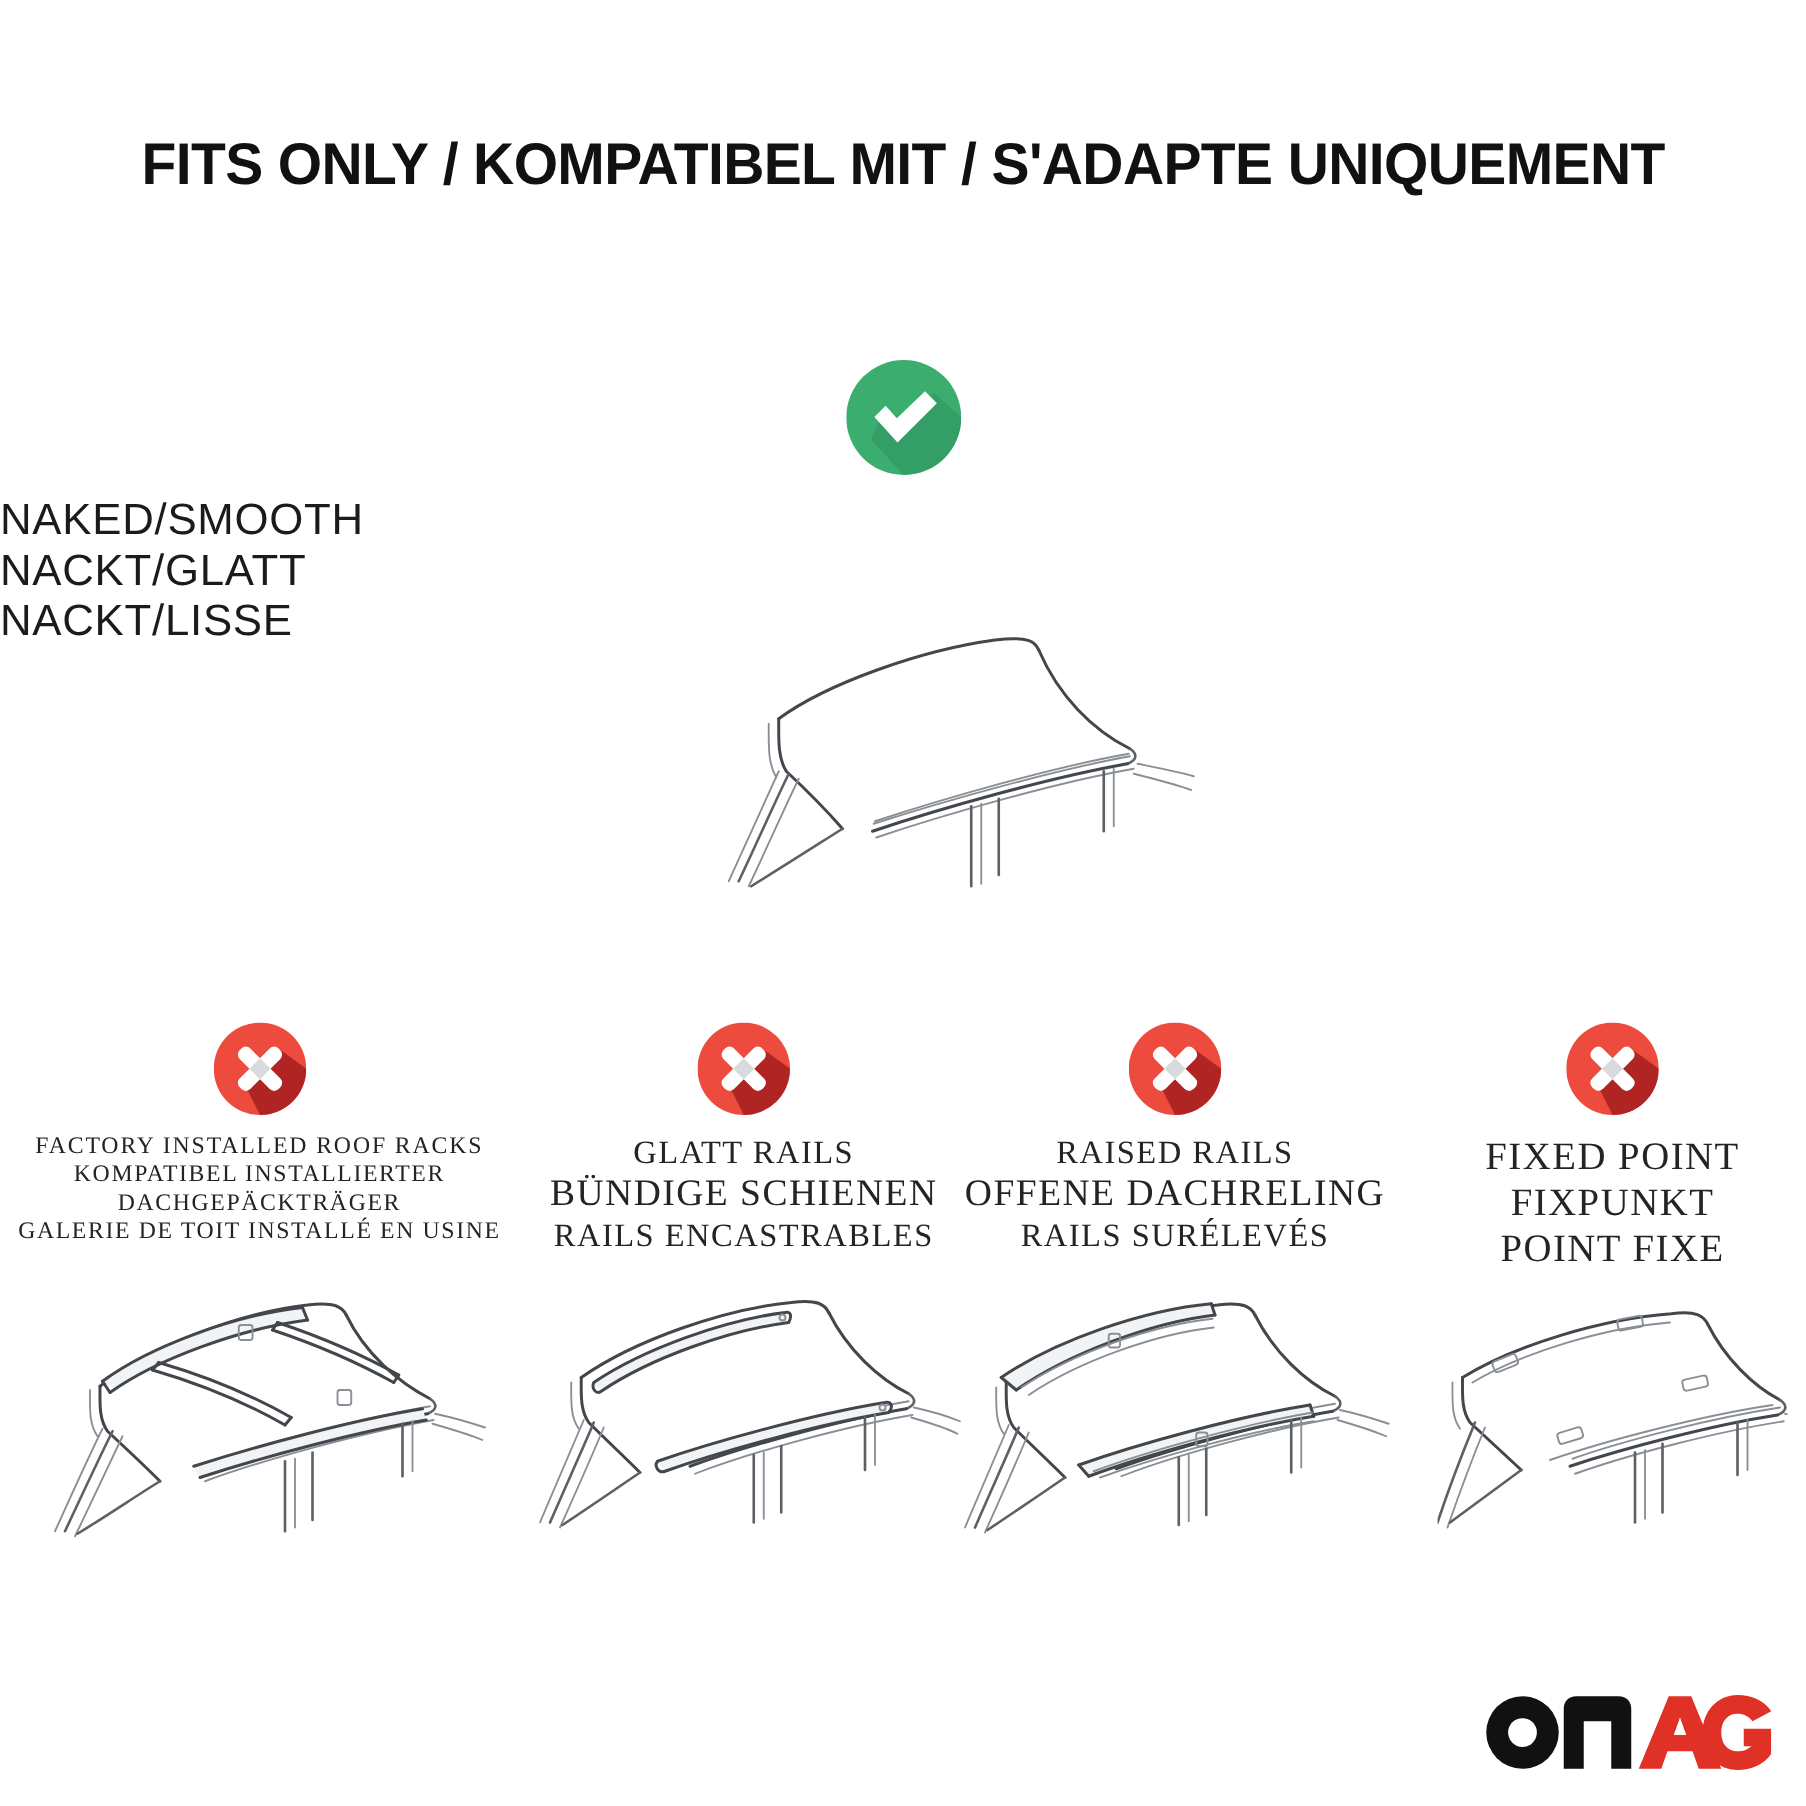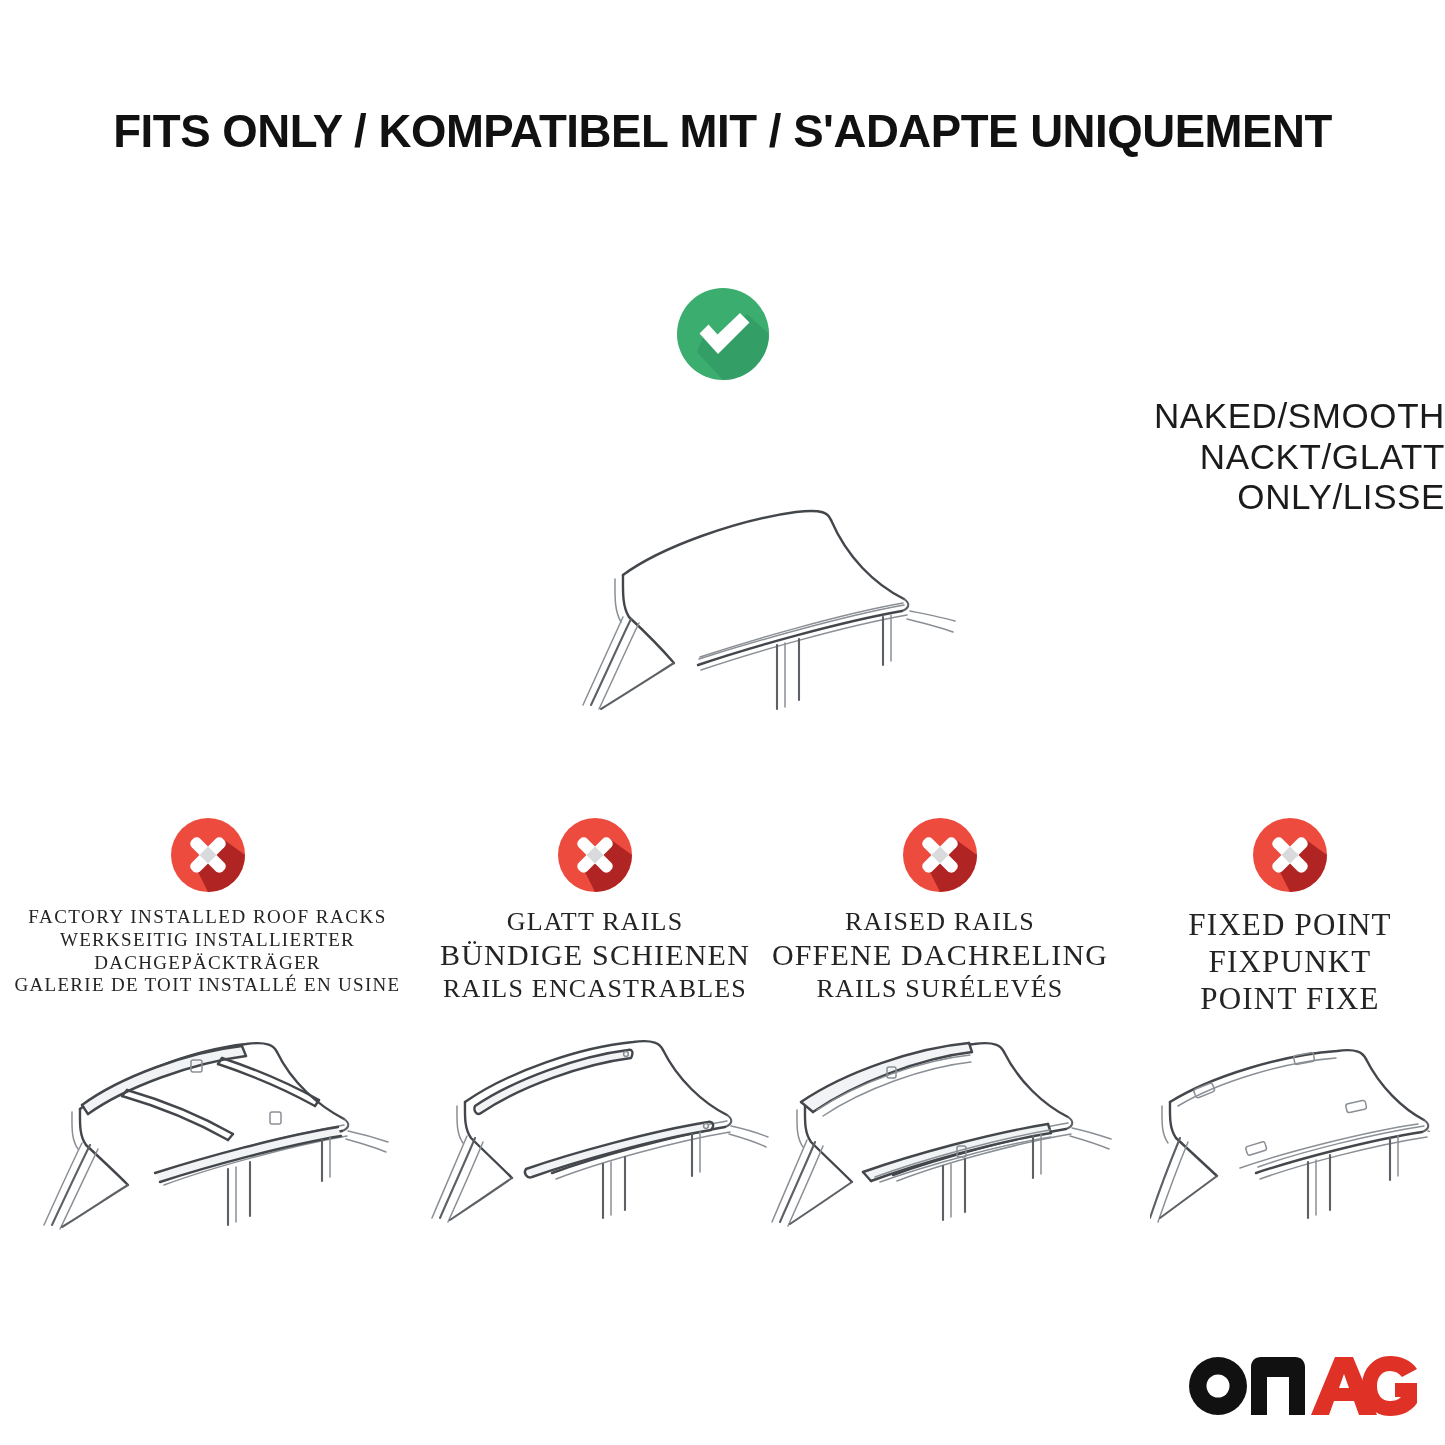--- a/index.html
+++ b/index.html
@@ -31,21 +31,21 @@
     transform: scaleX(0.97);
     white-space: nowrap;
   }
 
   
   .fits-block {
     position: absolute;
     left: 0;
     top: 288px;
     width: 1445px;
-    text-align: right;
+    text-align: left;
   }
   .badge-wrap {
     position: relative;
     width: 92px;
     height: 92px;
     margin: 0 auto;
   }
   .badge-wrap svg { display: block; }
 
   .fits-labels {
@@ -144,21 +144,21 @@
     <svg viewBox="0 0 92 92" width="92" height="92" aria-hidden="true">
       <circle cx="46" cy="46" r="46" fill="#3BAD6E"></circle>
       <path d="M46 92 A46 46 0 0 0 92 46 L70 26 L38 60 L26 49 L20 64 Z" fill="#2E9460" opacity="0.55"></path>
       <path d="M22.5 45.5 L31.5 36.5 L40.5 46.5 L63 25 L72.5 34.5 L41 66 Z" fill="#ffffff"></path>
     </svg>
   </div>
 
   <div class="fits-labels">
     <div>NAKED/SMOOTH</div>
     <div>NACKT/GLATT</div>
-    <div>ONLY/LISSE</div>
+    <div>NACKT/LISSE</div>
   </div>
 </div>
 
 <div class="main-roof">
   <svg viewBox="0 0 560 265" aria-hidden="true">
 
     <path class="rooffill" d="M168 78 C205 52 280 26 340 18 C368 15 372 18 375 24
        C392 60 420 88 448 103 C455 107 452 112 443 114
        C380 124 290 150 238 168 C228 171 222 170 218 166
        C206 152 190 135 175 124 C168 119 166 110 168 96 Z"></path>
@@ -204,21 +204,21 @@
         <path d="M37 74 A37 37 0 0 0 74 37 L52 21 L36 38 L26 52 Z" fill="#A51F1F" opacity="0.85"></path>
         <g transform="rotate(45 37 37)">
           <rect x="31" y="15" width="12" height="44" rx="5" fill="#ffffff"></rect>
           <rect x="15" y="31" width="44" height="12" rx="5" fill="#ffffff"></rect>
           <rect x="31" y="31" width="12" height="12" fill="#D8DADC"></rect>
         </g>
       </svg>
     </div>
     <div class="col-labels">
       <div class="lbl-a">FACTORY INSTALLED ROOF RACKS</div>
-      <div class="lbl-b">WERKSEITIG INSTALLIERTER</div>
+      <div class="lbl-b">KOMPATIBEL INSTALLIERTER</div>
       <div class="lbl-b">DACHGEPÄCKTRÄGER</div>
       <div class="lbl-c">GALERIE DE TOIT INSTALLÉ EN USINE</div>
     </div>
     <div class="col-art">
       <svg viewBox="0 0 395 230" aria-hidden="true">
         <path class="rooffill" d="M70 88 C110 58 180 32 235 26 C258 23 262 26 265 32 C282 62 308 86 332 99 C338 102 336 107 328 109 C272 118 192 140 146 156 C137 159 131 158 127 154 C116 141 102 126 89 116 C82 111 80 103 82 92 Z"></path>
 
         <path class="roofline-dark" d="M70 90 C110 58 182 31 236 25 C258 22 264 27 267 33"></path>
         <path class="roofline-dark" d="M267 33 C282 64 309 87 334 100"></path>
         <path class="roofline" d="M334 100 C340 104 340 109 332 112"></path>

